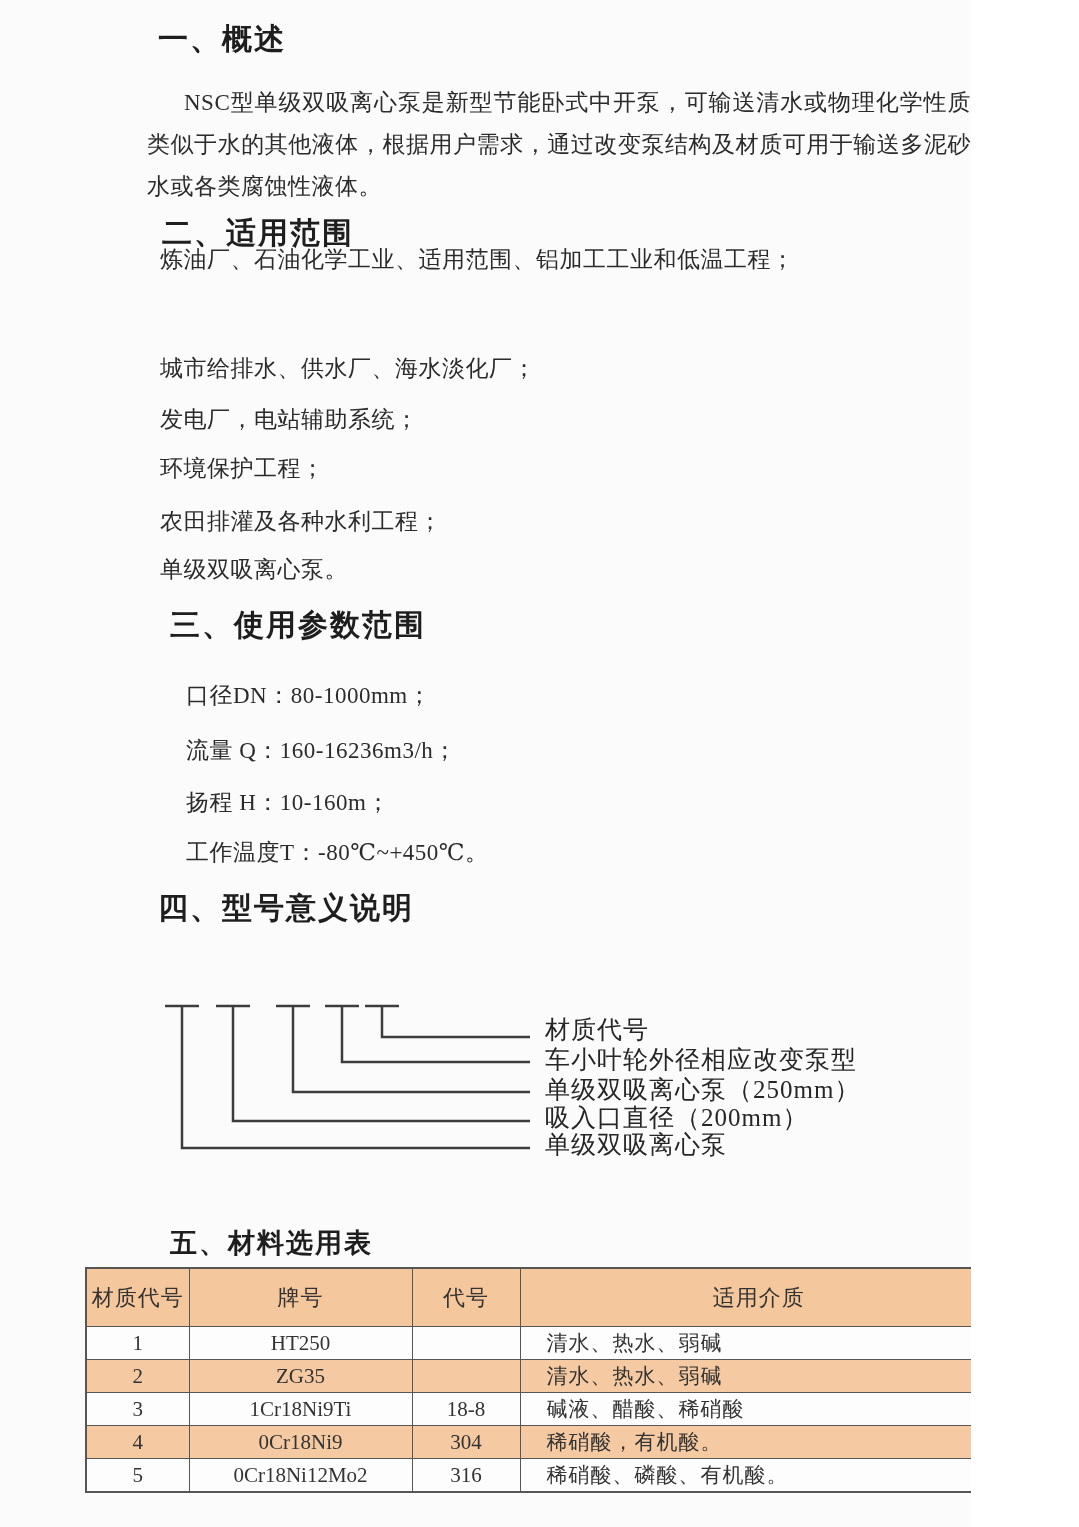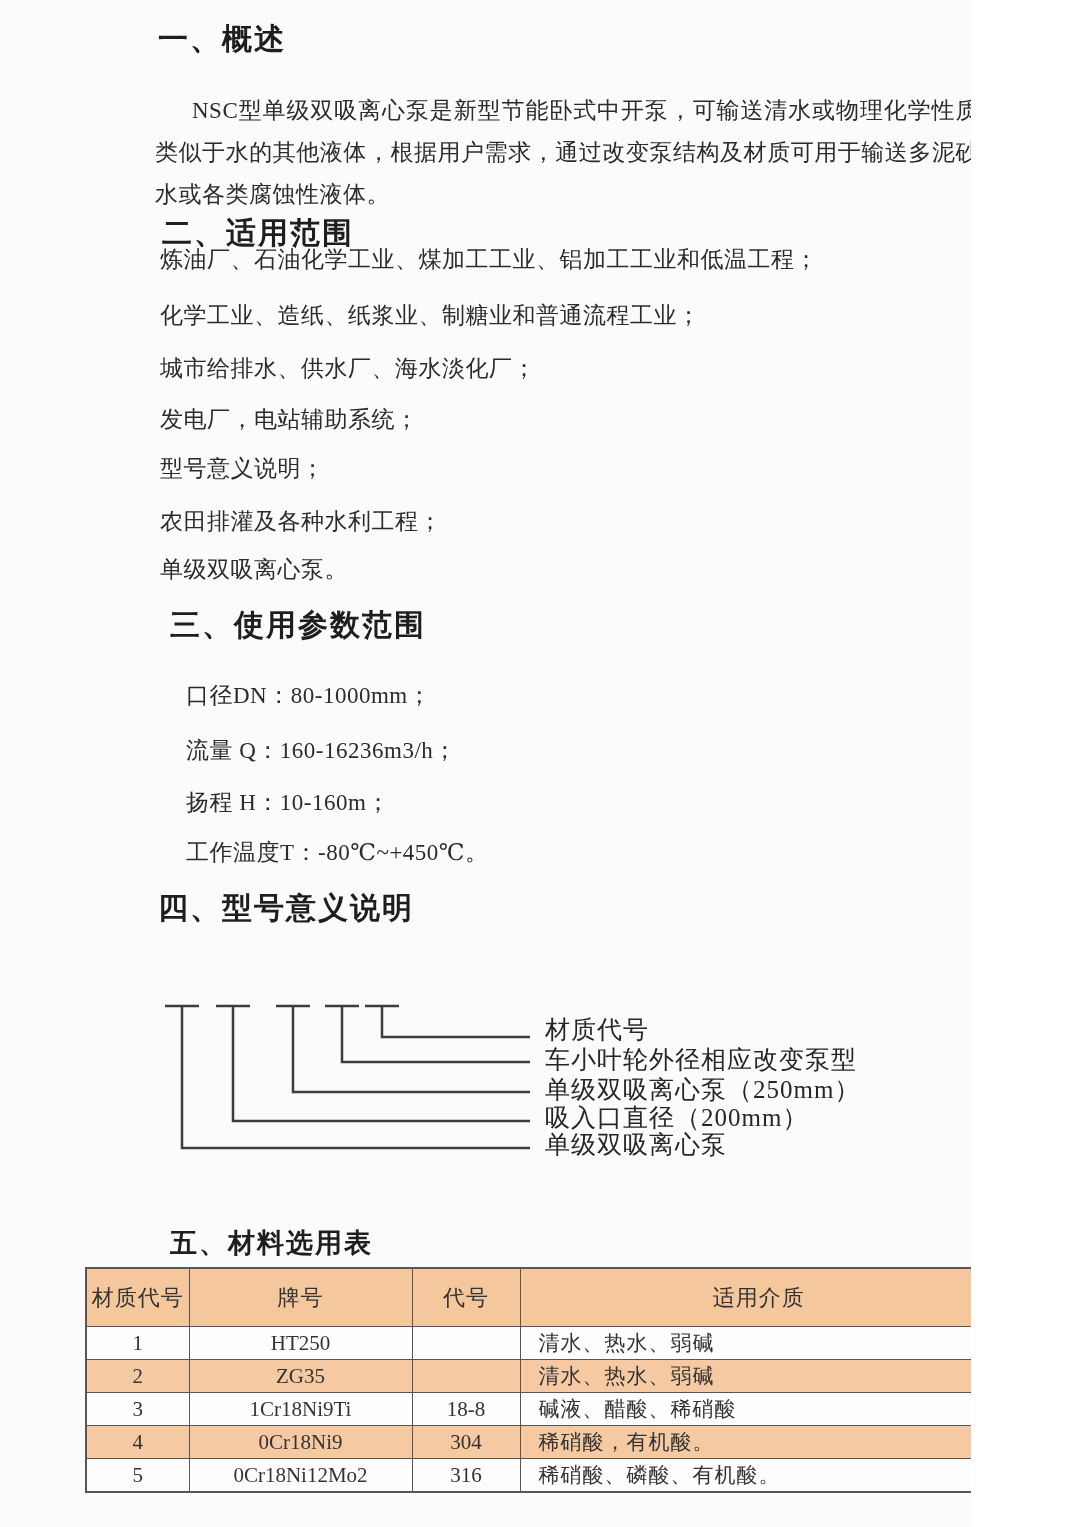--- a/index.html
+++ b/index.html
@@ -25,21 +25,21 @@
   }
   .h1pos { top: 22px;  left: 158px; }
   .h2pos { top: 172px; left: 162px; margin-top: 44px; }
   .h3pos { top: 608px; left: 170px; }
   .h4pos { top: 891px; left: 158px; }
   .h5pos { top: 1226px; left: 170px; font-size: 27px; }
 
   .para {
     position: absolute;
     top: 78px; left: 143px; width: 824px;
-    margin: 12px;
+    margin: 4px;
     font-size: 23px;
     line-height: 42px;
     text-indent: 37px;
     text-align: justify;
     letter-spacing: 0.5px;
   }
   .line {
     position: absolute;
     left: 160px;
     margin: 0;
@@ -99,38 +99,37 @@
     height: 57px;
     background: var(--table-header-bg, #f4c79d);
     font-weight: 400;
     font-size: 22px;
     letter-spacing: 1px;
   }
   table.mat tbody td { height: 32px; }
   table.mat tbody tr.stripe td { background: var(--table-stripe-bg, #f5caa2); }
   table.mat td.media {
     text-align: left;
-    padding-left: 18px;
+    padding-left: 26px;
     letter-spacing: 1px;
   }
 </style>
 </head>
 <body>
 
 <div class="page">
 
   <h2 class="h h1pos">一、概述</h2>
   <p class="para">NSC型单级双吸离心泵是新型节能卧式中开泵，可输送清水或物理化学性质类似于水的其他液体，根据用户需求，通过改变泵结构及材质可用于输送多泥砂水或各类腐蚀性液体。</p>
 
   <h2 class="h h2pos">二、适用范围</h2>
-  <p class="line" style="top:247px">炼油厂、石油化学工业、煤加工工业、铝加工工业和低温工程；</p>
-  <p class="line" style="top:303px">化学工业、造纸、纸浆业、制糖业和普通流程工业；</p>
+  <p class="line" style="top:247px">炼油厂、石油化学工业、适用范围、铝加工工业和低温工程；</p>
   <p class="line" style="top:356px">城市给排水、供水厂、海水淡化厂；</p>
   <p class="line" style="top:407px">发电厂，电站辅助系统；</p>
-  <p class="line" style="top:456px">型号意义说明；</p>
+  <p class="line" style="top:456px">环境保护工程；</p>
   <p class="line" style="top:509px">农田排灌及各种水利工程；</p>
   <p class="line" style="top:557px">单级双吸离心泵。</p>
 
   <h2 class="h h3pos">三、使用参数范围</h2>
   <p class="line param" style="top:683px">口径DN：80-1000mm；</p>
   <p class="line param" style="top:738px">流量 Q：160-16236m3/h；</p>
   <p class="line param" style="top:790px">扬程 H：10-160m；</p>
   <p class="line param" style="top:840px">工作温度T：-80℃~+450℃。</p>
 
   <h2 class="h h4pos">四、型号意义说明</h2>

